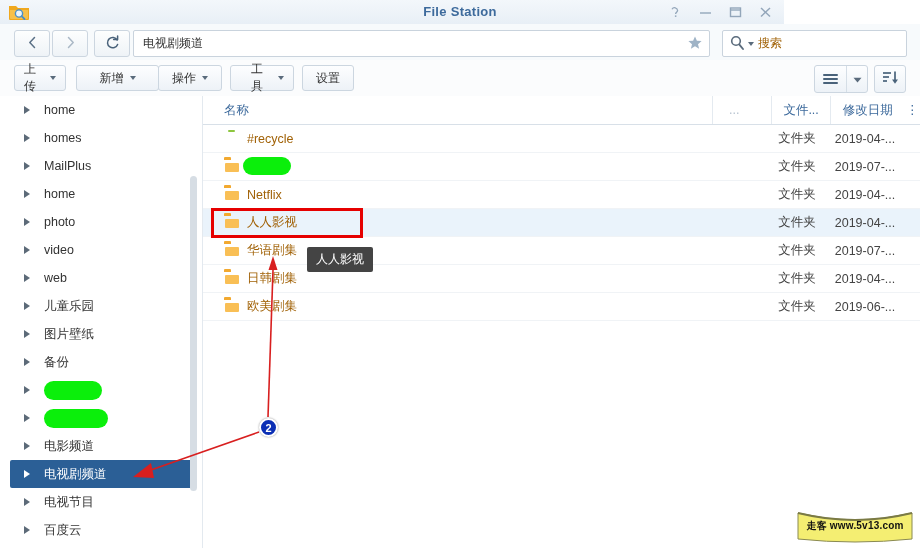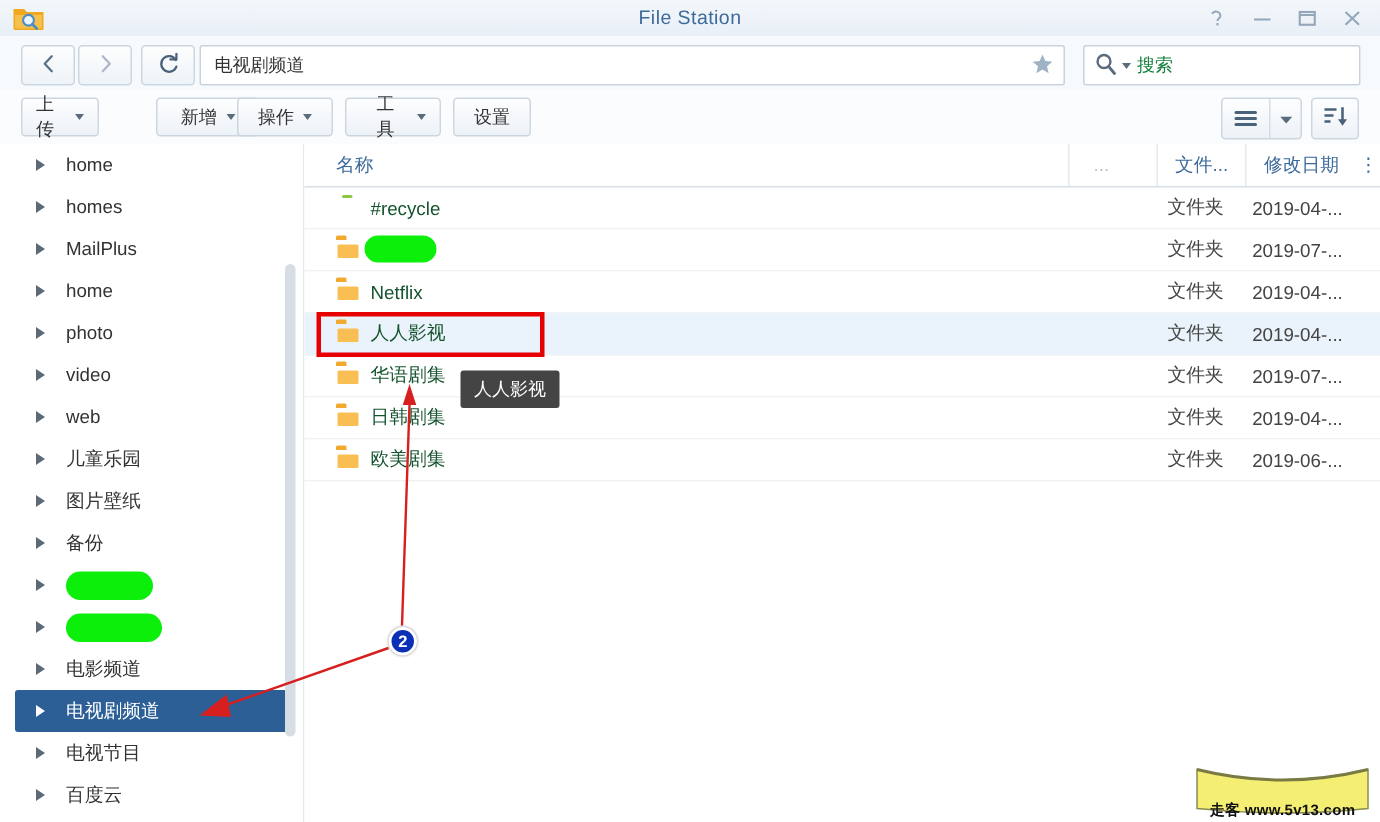--- a/index.html
+++ b/index.html
@@ -7,23 +7,24 @@
     width:920px;height:548px;overflow:hidden;
     font-family:"Liberation Sans","DejaVu Sans",sans-serif;
     font-size:12px;
     background:#ffffff;
     -webkit-font-smoothing:antialiased;
   }
   .app{position:relative;width:920px;height:548px;background:#fff;overflow:hidden;}
 
   
   .titlebar{
-    position:absolute;left:0;top:0;width:920px;height:24px;
+    position:absolute;left:0;top:0;width:784px;height:24px;
     background:linear-gradient(to bottom,#f3f7fb 0%,#e8eff6 100%);
     border-bottom:1px solid #cfd9e2;
+    font-weight:bold;
   }
   .app-icon{
     position:absolute;left:8px;top:2px;width:22px;height:20px;
   }
   .title-text{
     position:absolute;left:0;top:0;width:920px;height:24px;line-height:24px;
     text-align:center;color:#3d6a9c;font-size:13px;letter-spacing:.3px;
   }
   .winbtns{position:absolute;right:4px;top:0;height:24px;display:flex;align-items:center;}
   .winbtn{
@@ -64,42 +65,42 @@
     background:#fff;border:1px solid #c9d3dd;border-radius:2px;
   }
   .search-icon{position:absolute;left:7px;top:4px;color:#5a6b7c;}
   .search-caret{
     position:absolute;left:25px;top:11px;width:0;height:0;
     border-left:3.5px solid transparent;border-right:3.5px solid transparent;
     border-top:4px solid #5a6b7c;
   }
   .search-ph{
     position:absolute;left:35px;top:0;height:25px;line-height:25px;
-    color:#15803d;font-size:12px;
+    color:#a16207;font-size:12px;
   }
 
   
   .toolbar{
     position:absolute;left:0;top:60px;width:920px;height:36px;
     background:#fbfcfd;border-bottom:1px solid #dde5ec;
   }
   .tbtn{
     position:absolute;top:5px;height:26px;
     background:linear-gradient(to bottom,#fdfeff,#edf2f7);
     border:1px solid #ccd6e0;border-radius:3px;
     display:flex;align-items:center;justify-content:center;
     color:#333;font-size:12px;padding:0 9px;box-sizing:border-box;
   }
   .tbtn .caret{
     width:0;height:0;margin-left:6px;
     border-left:3.5px solid transparent;border-right:3.5px solid transparent;
     border-top:4px solid #5a6b7c;
   }
   .tb-upload{left:14px;width:52px;font-family:Liberation Serif, serif;}
-  .tb-new{left:104px;width:69px;}
+  .tb-new{left:76px;width:83px;}
   .tb-action{left:158px;width:64px;}
   .tb-tools{left:230px;width:64px;padding-left:20px;}
   .tb-settings{left:302px;width:52px;}
 
   .viewgrp{
     position:absolute;right:52px;top:5px;height:26px;width:52px;
     background:linear-gradient(to bottom,#fdfeff,#edf2f7);
     border:1px solid #ccd6e0;border-radius:3px;display:flex;
   }
   .viewgrp .vmain{width:31px;display:flex;align-items:center;justify-content:center;border-right:1px solid #d5dee6;}
@@ -162,21 +163,21 @@
   .th.c-type{width:60px;text-align:center;border-left:1px solid #e4eaf0;margin-left:16px;}
   .th.c-date{width:76px;text-align:center;border-left:1px solid #e4eaf0;}
   .th.c-menu{width:16px;text-align:center;color:#3d6a9c;}
 
   .frow{
     position:relative;height:27px;display:flex;align-items:center;
     border-bottom:1px solid #f0f3f6;
   }
   .frow.sel{background:#eaf3fb;}
   .fc-name{width:520px;padding-left:21px;display:flex;align-items:center;box-sizing:border-box;}
-  .fc-name .fname{font-size:12.5px;color:#14532d;white-space:nowrap;}
+  .fc-name .fname{font-size:12.5px;color:#a16207;white-space:nowrap;}
   .fc-dots{width:44px;}
   .fc-type{width:60px;text-align:center;font-size:12.5px;color:#444;}
   .fc-date{width:76px;text-align:center;font-size:12.5px;color:#444;}
   .fc-menu{width:16px;}
   .ficon{width:17px;height:14px;margin-right:6px;flex:none;position:relative;}
 
   
   .folder{
     width:16px;height:13px;background:#f2a930;border-radius:1px 2px 2px 2px;position:relative;
   }
@@ -563,16 +564,16 @@
 
   <div class="tooltip" style="left:307px;top:247px;">人人影视</div>
 
   <div class="badge" style="left:259px;top:418px;">2</div>
 
   <div class="watermark">
     <svg width="120" height="40" viewBox="0 0 120 40">
       <path d="M3 8 Q60 22 117 8 L117 34 Q60 40 3 34 Z" fill="#f4ee72" stroke="#8a8a50" stroke-width="1"></path>
       <path d="M3 8 Q60 22 117 8" fill="none" stroke="#7a7a45" stroke-width="2"></path>
     </svg>
-    <div class="wm-text" style="top:28px;">走客  www.5v13.com</div>
+    <div class="wm-text" style="top:14px;">走客  www.5v13.com</div>
   </div>
 
 </div>
 
 </body></html>

